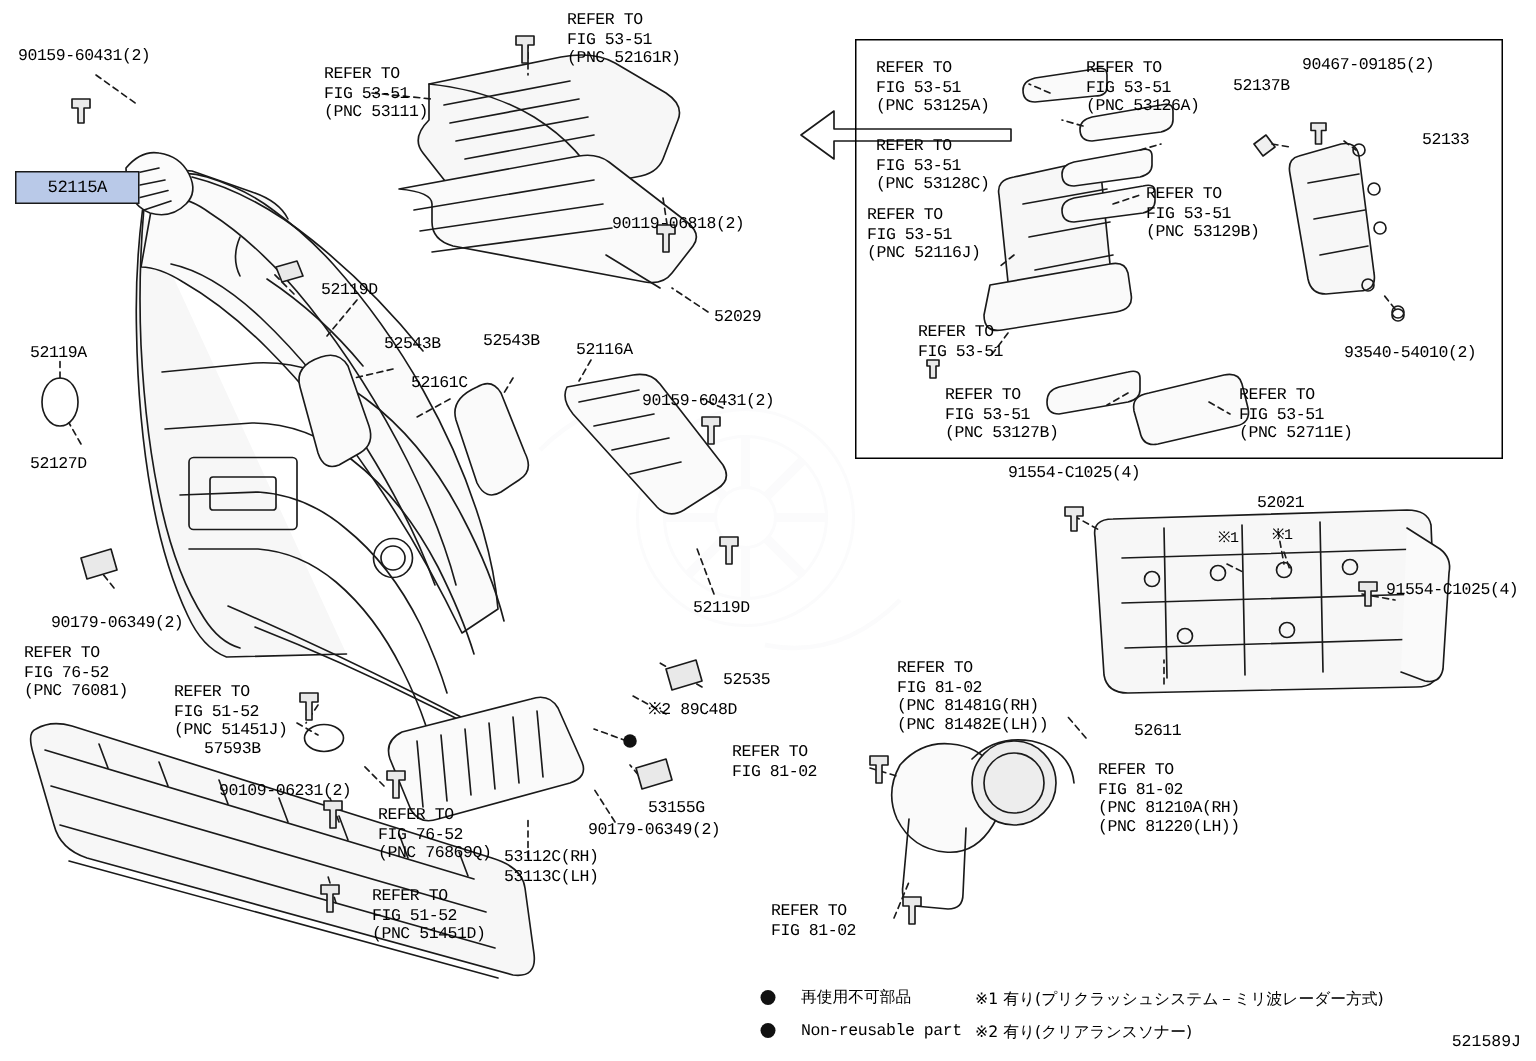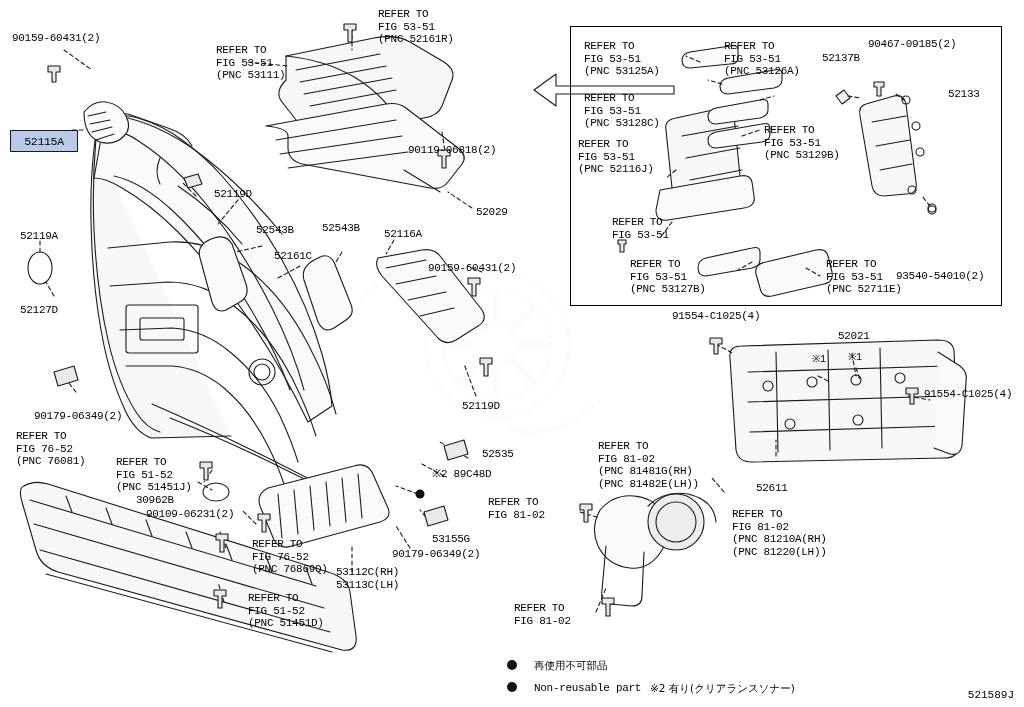--- a/index.html
+++ b/index.html
@@ -294,21 +294,21 @@
         </g>
         <path d="M618 240 l8 0 l0 4 l-2 0 l0 8 l-4 0 l0 -8 l-2 0 z" fill="#e9e9e9"></path>
         <path d="M874 82 l10 0 l0 5 l-3 0 l0 9 l-4 0 l0 -9 l-3 0 z" fill="#e9e9e9"></path>
         <circle cx="932" cy="208" r="4"></circle>
       </g>
     </g>
   </svg>
 
   <div class="panel" style="left:570px; top:26px; width:432px; height:280px;"></div>
 
-  <div class="highlight" style="left:10px; top:130px; width:68px; height:22px; display:flex; align-items:center; justify-content:center;">52115A</div>
+  <div class="highlight" style="left:10px; top:114px; width:83px; height:22px; display:flex; align-items:center; justify-content:center;">52115A</div>
 
   <div class="lbl mono" style="left:12px; top:32px;">90159-60431(2)</div>
   <div class="lbl mono" style="left:378px; top:8px;">REFER TO
 FIG 53-51
 (PNC 52161R)</div>
   <div class="lbl mono" style="left:216px; top:44px;">REFER TO
 FIG 53-51
 (PNC 53111)</div>
   <div class="lbl mono" style="left:408px; top:120px;margin-top:24px;">90119-06818(2)</div>
   <div class="lbl mono" style="left:214px; top:188px;">52119D</div>
@@ -321,22 +321,22 @@
   <div class="lbl mono" style="left:428px; top:262px;">90159-60431(2)</div>
   <div class="lbl mono" style="left:20px; top:304px;">52127D</div>
   <div class="lbl mono" style="left:462px; top:400px;">52119D</div>
   <div class="lbl mono" style="left:34px; top:410px;">90179-06349(2)</div>
   <div class="lbl mono" style="left:16px; top:430px;">REFER TO
 FIG 76-52
 (PNC 76081)</div>
   <div class="lbl mono" style="left:116px; top:456px;">REFER TO
 FIG 51-52
 (PNC 51451J)</div>
-  <div class="lbl mono" style="left:136px; top:494px;">30962B</div>
-  <div class="lbl mono" style="left:146px; top:508px;text-align:right;">90109-06231(2)</div>
+  <div class="lbl mono" style="left:136px; top:494px;">57593B</div>
+  <div class="lbl mono" style="left:146px; top:522px;text-align:right;">90109-06231(2)</div>
   <div class="lbl mono" style="left:252px; top:538px;">REFER TO
 FIG 76-52
 (PNC 76869Q)</div>
   <div class="lbl mono" style="left:248px; top:592px;">REFER TO
 FIG 51-52
 (PNC 51451D)</div>
   <div class="lbl mono" style="left:482px; top:448px;">52535</div>
   <div class="lbl mono" style="left:432px; top:468px;">※2 89C48D</div>
   <div class="lbl mono" style="left:432px; top:486px;margin-top:47px;">53155G</div>
   <div class="lbl mono" style="left:488px; top:496px;">REFER TO
@@ -374,30 +374,31 @@
 FIG 53-51
 (PNC 53128C)</div>
   <div class="lbl mono" style="left:764px; top:124px;">REFER TO
 FIG 53-51
 (PNC 53129B)</div>
   <div class="lbl mono" style="left:578px; top:138px;">REFER TO
 FIG 53-51
 (PNC 52116J)</div>
   <div class="lbl mono" style="left:612px; top:216px;">REFER TO
 FIG 53-51</div>
-  <div class="lbl mono" style="left:896px; top:230px;margin-top:40px;">93540-54010(2)</div>
+  <div class="lbl mono" style="left:896px; top:230px;">93540-54010(2)</div>
   <div class="lbl mono" style="left:630px; top:258px;">REFER TO
 FIG 53-51
 (PNC 53127B)</div>
   <div class="lbl mono" style="left:826px; top:258px;">REFER TO
 FIG 53-51
 (PNC 52711E)</div>
 
   <div class="lbl" style="left:518px; top:659px; font-family:'Liberation Sans', sans-serif;">
     <span class="bullet"></span>
   </div>
   <div class="lbl jp" style="left:534px; top:660px;font-family:Liberation Serif, serif;">再使用不可部品</div>
   <div class="lbl mono" style="left:534px; top:682px;">Non-reusable part</div>
+  <div class="lbl jp" style="left:650px; top:660px;">※1 有り(プリクラッシュシステム－ミリ波レーダー方式)</div>
   <div class="lbl jp" style="left:650px; top:682px;">※2 有り(クリアランスソナー)</div>
 
   <div class="footer-code">521589J</div>
 
 </div>
 
 </body></html>

